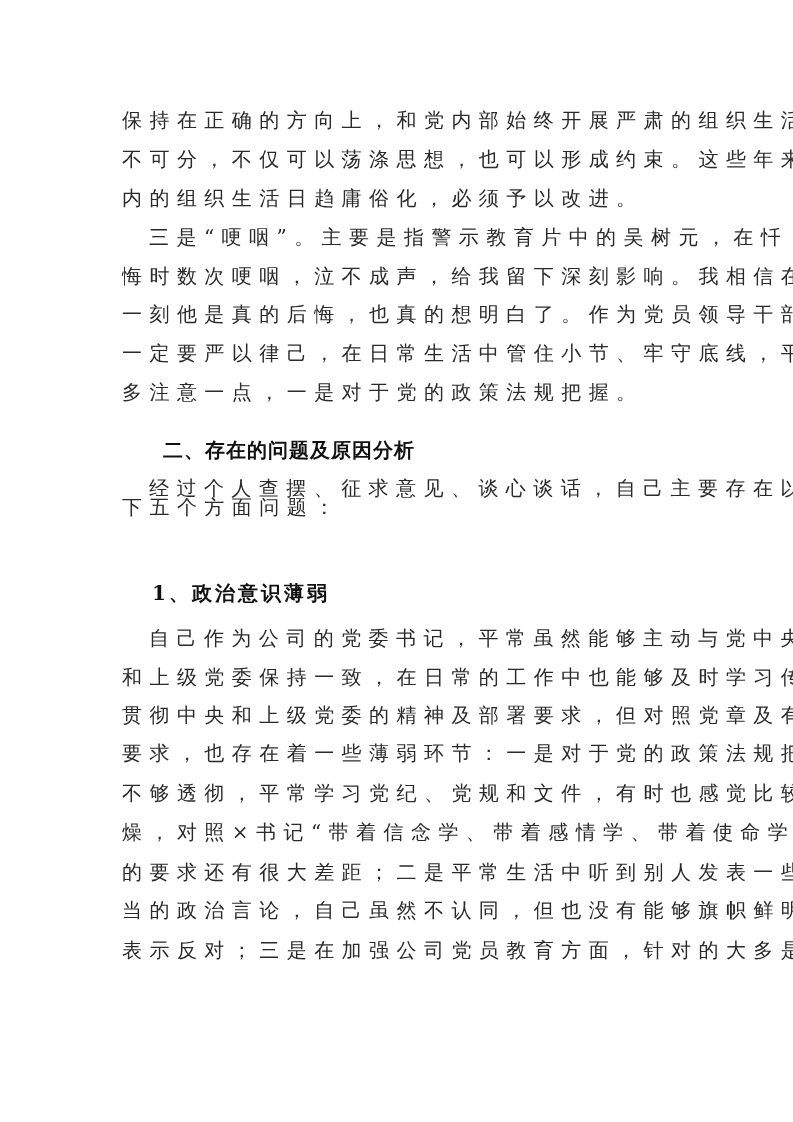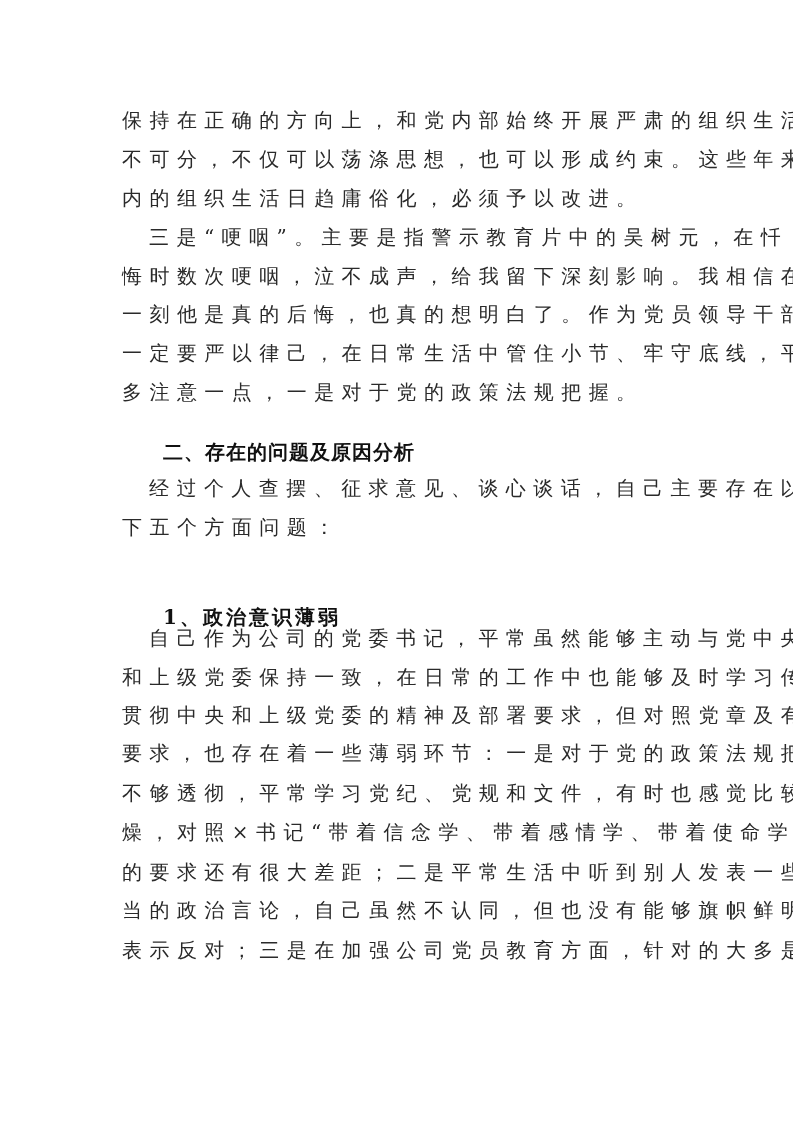--- a/index.html
+++ b/index.html
@@ -17,60 +17,59 @@
     color: #2a2a2a;
     white-space: nowrap;
     font-weight: normal;
   }
   .indent { left: 149px; }
   .heading {
     position: absolute;
     left: 163px;
     height: 26px;
     line-height: 26px;
-    font-family: Liberation Serif, serif;
+    font-family: Liberation Mono, monospace;
     font-size: 20px;
     font-weight: bold;
     color: #111;
     white-space: nowrap;
     letter-spacing: 1px;
   }
   .subheading {
     position: absolute;
-    left: 163px;
+    left: 152px;
     height: 26px;
     line-height: 26px;
     font-family: "DejaVu Serif", "Liberation Serif", serif;
     font-size: 20px;
     font-weight: bold;
     color: #111;
     white-space: nowrap;
     letter-spacing: 3px;
-    margin-top: 24px;
   }
 </style>
 </head>
 <body>
 
 <div class="page">
 
   <div class="line" style="top:108px">保持在正确的方向上，和党内部始终开展严肃的组织生活密</div>
   <div class="line" style="top:147px">不可分，不仅可以荡涤思想，也可以形成约束。这些年来党</div>
   <div class="line" style="top:186px">内的组织生活日趋庸俗化，必须予以改进。</div>
 
   <div class="line indent" style="top:225px">三是“哽咽”。主要是指警示教育片中的吴树元，在忏</div>
   <div class="line" style="top:264px">悔时数次哽咽，泣不成声，给我留下深刻影响。我相信在那</div>
   <div class="line" style="top:302px">一刻他是真的后悔，也真的想明白了。作为党员领导干部，</div>
   <div class="line" style="top:341px">一定要严以律己，在日常生活中管住小节、牢守底线，平常</div>
   <div class="line" style="top:380px">多注意一点，一是对于党的政策法规把握。</div>
 
   <div class="heading" style="top:439px">二、存在的问题及原因分析</div>
 
   <div class="line indent" style="top:476px">经过个人查摆、征求意见、谈心谈话，自己主要存在以</div>
-  <div class="line" style="top:515px">下五个方面问题：</div>
+  <div class="line" style="top:495px">下五个方面问题：</div>
 
   <div class="subheading" style="top:580px">1、政治意识薄弱</div>
 
   <div class="line indent" style="top:626px">自己作为公司的党委书记，平常虽然能够主动与党中央</div>
   <div class="line" style="top:665px">和上级党委保持一致，在日常的工作中也能够及时学习传达</div>
   <div class="line" style="top:703px">贯彻中央和上级党委的精神及部署要求，但对照党章及有关</div>
   <div class="line" style="top:741px">要求，也存在着一些薄弱环节：一是对于党的政策法规把握</div>
   <div class="line" style="top:781px">不够透彻，平常学习党纪、党规和文件，有时也感觉比较枯</div>
   <div class="line" style="top:820px">燥，对照×书记“带着信念学、带着感情学、带着使命学”</div>
   <div class="line" style="top:860px">的要求还有很大差距；二是平常生活中听到别人发表一些不</div>

